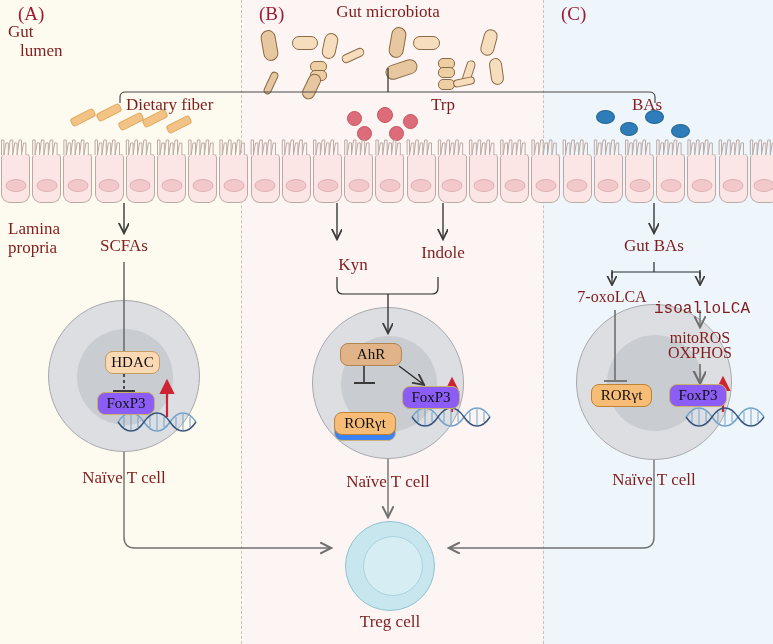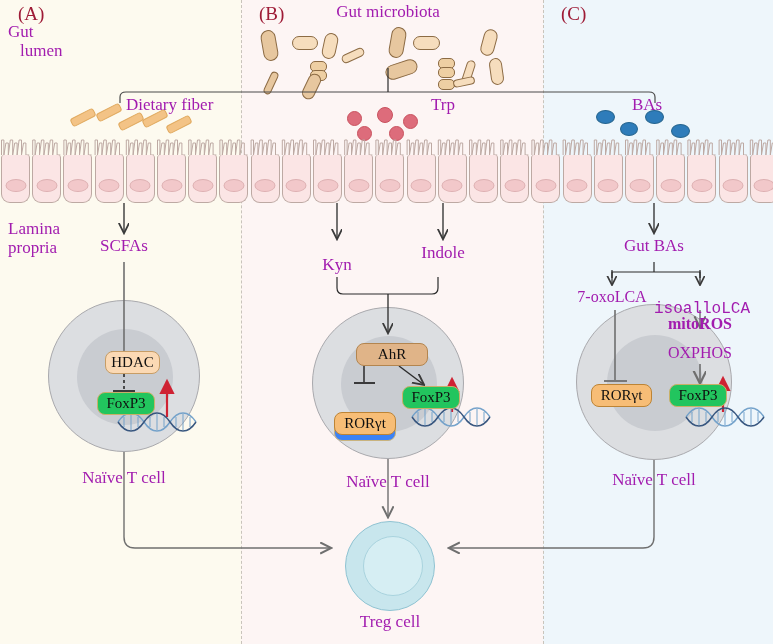--- a/index.html
+++ b/index.html
@@ -25,21 +25,21 @@
   #div-2 { left: 543px; }
 
   .panel-label {
     position: absolute; color: #9e1b36; font-size: 19px;
     font-family: "Liberation Serif", serif;
   }
   #lbl-a { left: 18px; top: 3px; }
   #lbl-b { left: 259px; top: 3px; }
   #lbl-c { left: 561px; top: 3px; }
 
-  .txt { position: absolute; color: #a21caf; font-size: 17px; white-space: nowrap;
+  .txt { position: absolute; color: #7f1d1d; font-size: 17px; white-space: nowrap;
          font-family: "Liberation Serif", serif; }
   .txt.small { font-size: 16px; }
   .txt.ctr { transform: translateX(-50%); }
 
   svg.overlay { position: absolute; left: 0; top: 0; width: 773px; height: 644px;
                 pointer-events: none; }
 
   
   #epi { position: absolute; left: 0; top: 137px; width: 773px; height: 66px; }
   .ecell {
@@ -76,21 +76,21 @@
   
   .pbox {
     position: absolute; border: 1px solid #9b8d76; border-radius: 8px;
     font-size: 15px; color: #101010; text-align: center;
     line-height: 21px; height: 23px; white-space: nowrap;
     font-family: "Liberation Serif", serif;
   }
   .pbox.peach  { background: #fbd9b4; border-color: #c79d66; }
   .pbox.tan    { background: #e0b488; border-color: #b3854f; }
   .pbox.cream  { background: #3b82f6; border-color: #c9b37e; margin-top: 32px; }
-  .pbox.yellow { background: #22c55e; border-color: #c9b068; }
+  .pbox.yellow { background: #8b5cf6; border-color: #c9b068; }
   .pbox.orange { background: #f7bd76; border-color: #bd8435; }
 
   
   .rod {
     position: absolute; background: #e7c79f; border: 1.2px solid #8c6b44;
     border-radius: 40px;
   }
   .rod.pale { background: #f6ddbd; }
   .cocc {
     position: absolute; background: #eecfa3; border: 1.2px solid #8c6b44;
@@ -380,32 +380,32 @@
         <line x1="72" y1="5" x2="72" y2="15"></line>
       </g>
     </g>
 
     <path d="M124,452 L124,537 Q124,548 135,548 L330,548" fill="none" stroke="#6f6f6f" stroke-width="1.4" marker-end="url(#ahg)"></path>
     <line x1="388" y1="459" x2="388" y2="516" stroke="#6f6f6f" stroke-width="1.4" marker-end="url(#ahg)"></line>
     <path d="M654,460 L654,537 Q654,548 643,548 L450,548" fill="none" stroke="#6f6f6f" stroke-width="1.4" marker-end="url(#ahg)"></path>
   </svg>
 
   <div class="txt ctr" style="left:124px; top:236px;">SCFAs</div>
-  <div class="txt ctr" style="left:337px; top:255px;">Kyn</div>
+  <div class="txt ctr" style="left:353px; top:255px;">Kyn</div>
   <div class="txt ctr" style="left:443px; top:243px;">Indole</div>
   <div class="txt ctr" style="left:654px; top:236px;">Gut BAs</div>
   <div class="txt ctr small" style="left:612px; top:288px;">7-oxoLCA</div>
   <div class="txt ctr small" style="left:702px; top:300px;font-family:Liberation Mono, monospace;">isoalloLCA</div>
-  <div class="txt ctr small" style="left:700px; top:315px;font-weight:bold;">mitoROS</div>
+  <div class="txt ctr small" style="left:700px; top:329px;">mitoROS</div>
   <div class="txt ctr small" style="left:700px; top:344px;">OXPHOS</div>
 
   <div class="pbox peach" style="left:97px;  top:351px; width:55px;margin-left:8px;">HDAC</div>
   <div class="pbox yellow" style="left:97px;  top:392px; width:58px;">FoxP3</div>
 
-  <div class="pbox tan" style="left:356px; top:343px; width:72px;">AhR</div>
+  <div class="pbox tan" style="left:340px; top:343px; width:62px;">AhR</div>
   <div class="pbox cream" style="left:334px; top:386px; width:62px;">STAT3</div>
   <div class="pbox orange" style="left:334px; top:412px; width:62px;">RORγt</div>
   <div class="pbox yellow" style="left:402px; top:386px; width:58px;">FoxP3</div>
 
   <div class="pbox orange" style="left:591px; top:384px; width:61px;">RORγt</div>
   <div class="pbox yellow" style="left:669px; top:384px; width:58px;">FoxP3</div>
 
   <div class="txt ctr" style="left:124px; top:468px;">Naïve T cell</div>
   <div class="txt ctr" style="left:388px; top:472px;">Naïve T cell</div>
   <div class="txt ctr" style="left:654px; top:470px;">Naïve T cell</div>

